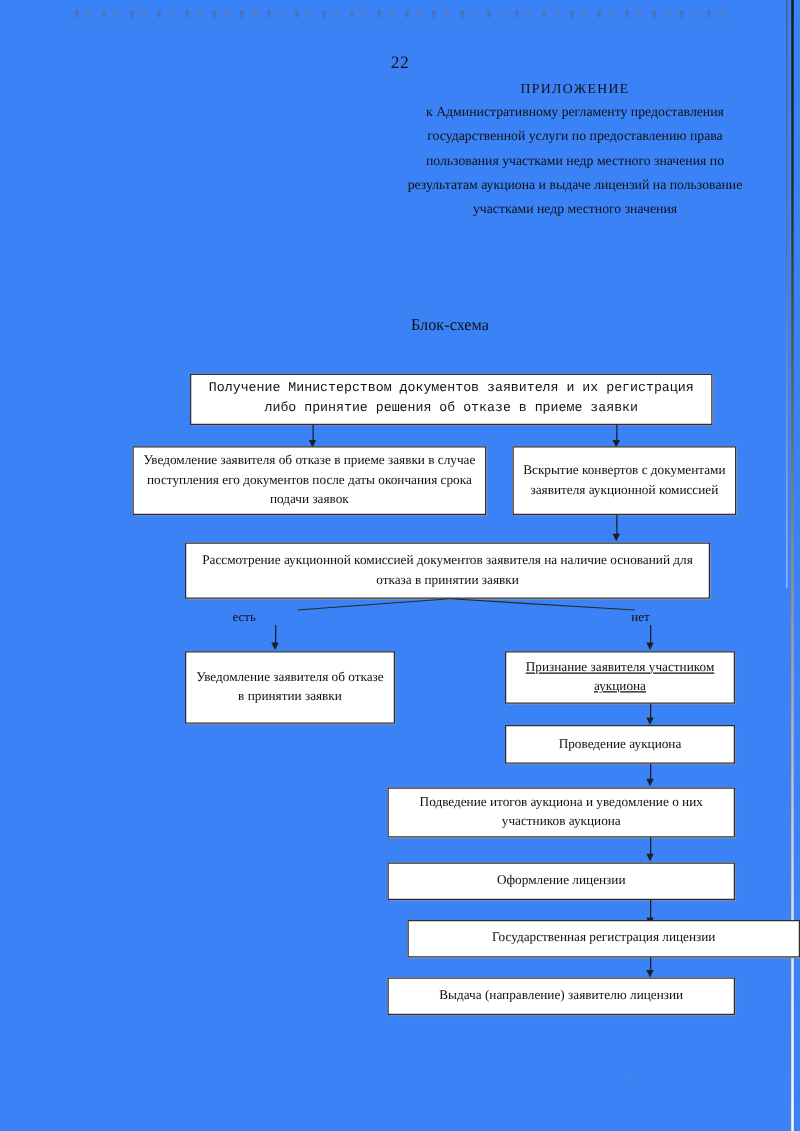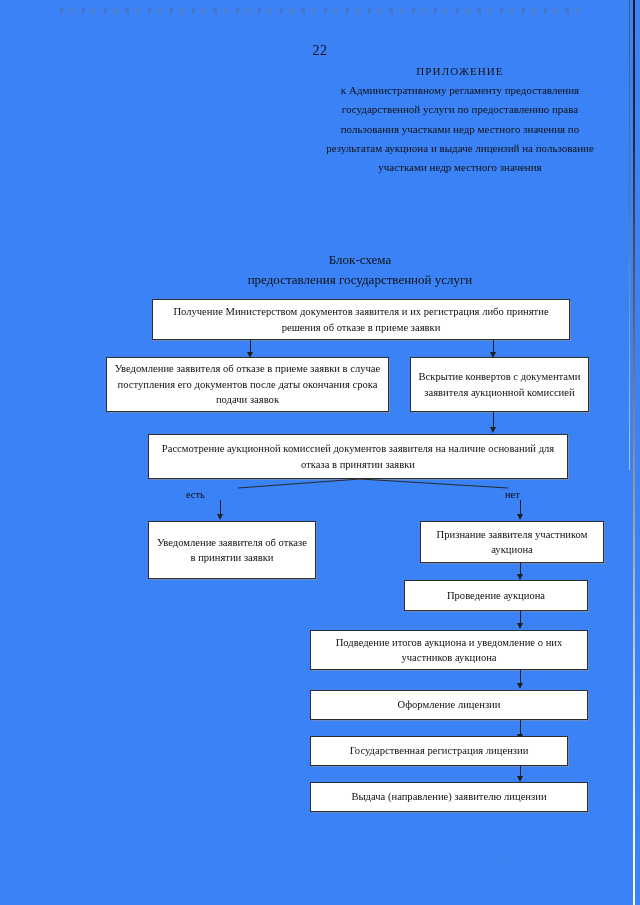--- a/index.html
+++ b/index.html
@@ -84,24 +84,23 @@
 
   <div class="pageno">22</div>
 
   <div class="heading">
     <div class="h1">ПРИЛОЖЕНИЕ</div>
     <div>к Административному регламенту предоставления государственной услуги по предоставлению права пользования участками недр местного значения по результатам аукциона и выдаче лицензий на пользование участками недр местного значения</div>
   </div>
 
   <div class="flow-title">
     <div>Блок-схема</div>
-    <div>предоставления государственной услуги</div>
   </div>
 
-  <div class="box" style="left:152px;top:299px;width:418px;height:41px;">
+  <div class="box" style="left:152px;top:299px;width:418px;height:41px;font-family:Liberation Mono, monospace;">
     <span>Получение Министерством документов заявителя и их регистрация либо принятие решения об отказе в приеме заявки</span>
   </div>
 
   <div class="vline" style="left:250px;top:340px;height:14px;"></div>
   <div class="arrowhead" style="left:246.5px;top:352px;"></div>
 
   <div class="vline" style="left:493px;top:340px;height:14px;"></div>
   <div class="arrowhead" style="left:489.5px;top:352px;"></div>
 
   <div class="box" style="left:106px;top:357px;width:283px;height:55px;">
@@ -130,21 +129,21 @@
   <div class="vline" style="left:220px;top:500px;height:15px;"></div>
   <div class="arrowhead" style="left:216.5px;top:514px;"></div>
 
   <div class="vline" style="left:520px;top:500px;height:15px;"></div>
   <div class="arrowhead" style="left:516.5px;top:514px;"></div>
 
   <div class="box" style="left:148px;top:521px;width:168px;height:58px;">
     <span>Уведомление заявителя об отказе в принятии заявки</span>
   </div>
 
-  <div class="box" style="left:420px;top:521px;width:184px;height:42px;">
+  <div class="box" style="left:404px;top:521px;width:184px;height:42px;text-decoration:underline;">
     <span>Признание заявителя участником аукциона</span>
   </div>
 
   <div class="vline" style="left:520px;top:563px;height:12px;"></div>
   <div class="arrowhead" style="left:516.5px;top:574px;"></div>
 
   <div class="box" style="left:404px;top:580px;width:184px;height:31px;">
     <span>Проведение аукциона</span>
   </div>
 
@@ -158,21 +157,21 @@
   <div class="vline" style="left:520px;top:670px;height:14px;"></div>
   <div class="arrowhead" style="left:516.5px;top:683px;"></div>
 
   <div class="box" style="left:310px;top:690px;width:278px;height:30px;align-items:center;">
     <span>Оформление лицензии</span>
   </div>
 
   <div class="vline" style="left:520px;top:720px;height:15px;"></div>
   <div class="arrowhead" style="left:516.5px;top:734px;"></div>
 
-  <div class="box" style="left:310px;top:736px;width:258px;height:30px;">
+  <div class="box" style="left:326px;top:736px;width:314px;height:30px;">
     <span>Государственная регистрация лицензии</span>
   </div>
 
   <div class="vline" style="left:520px;top:766px;height:11px;"></div>
   <div class="arrowhead" style="left:516.5px;top:776px;"></div>
 
   <div class="box" style="left:310px;top:782px;width:278px;height:30px;">
     <span>Выдача (направление) заявителю лицензии</span>
   </div>
 

